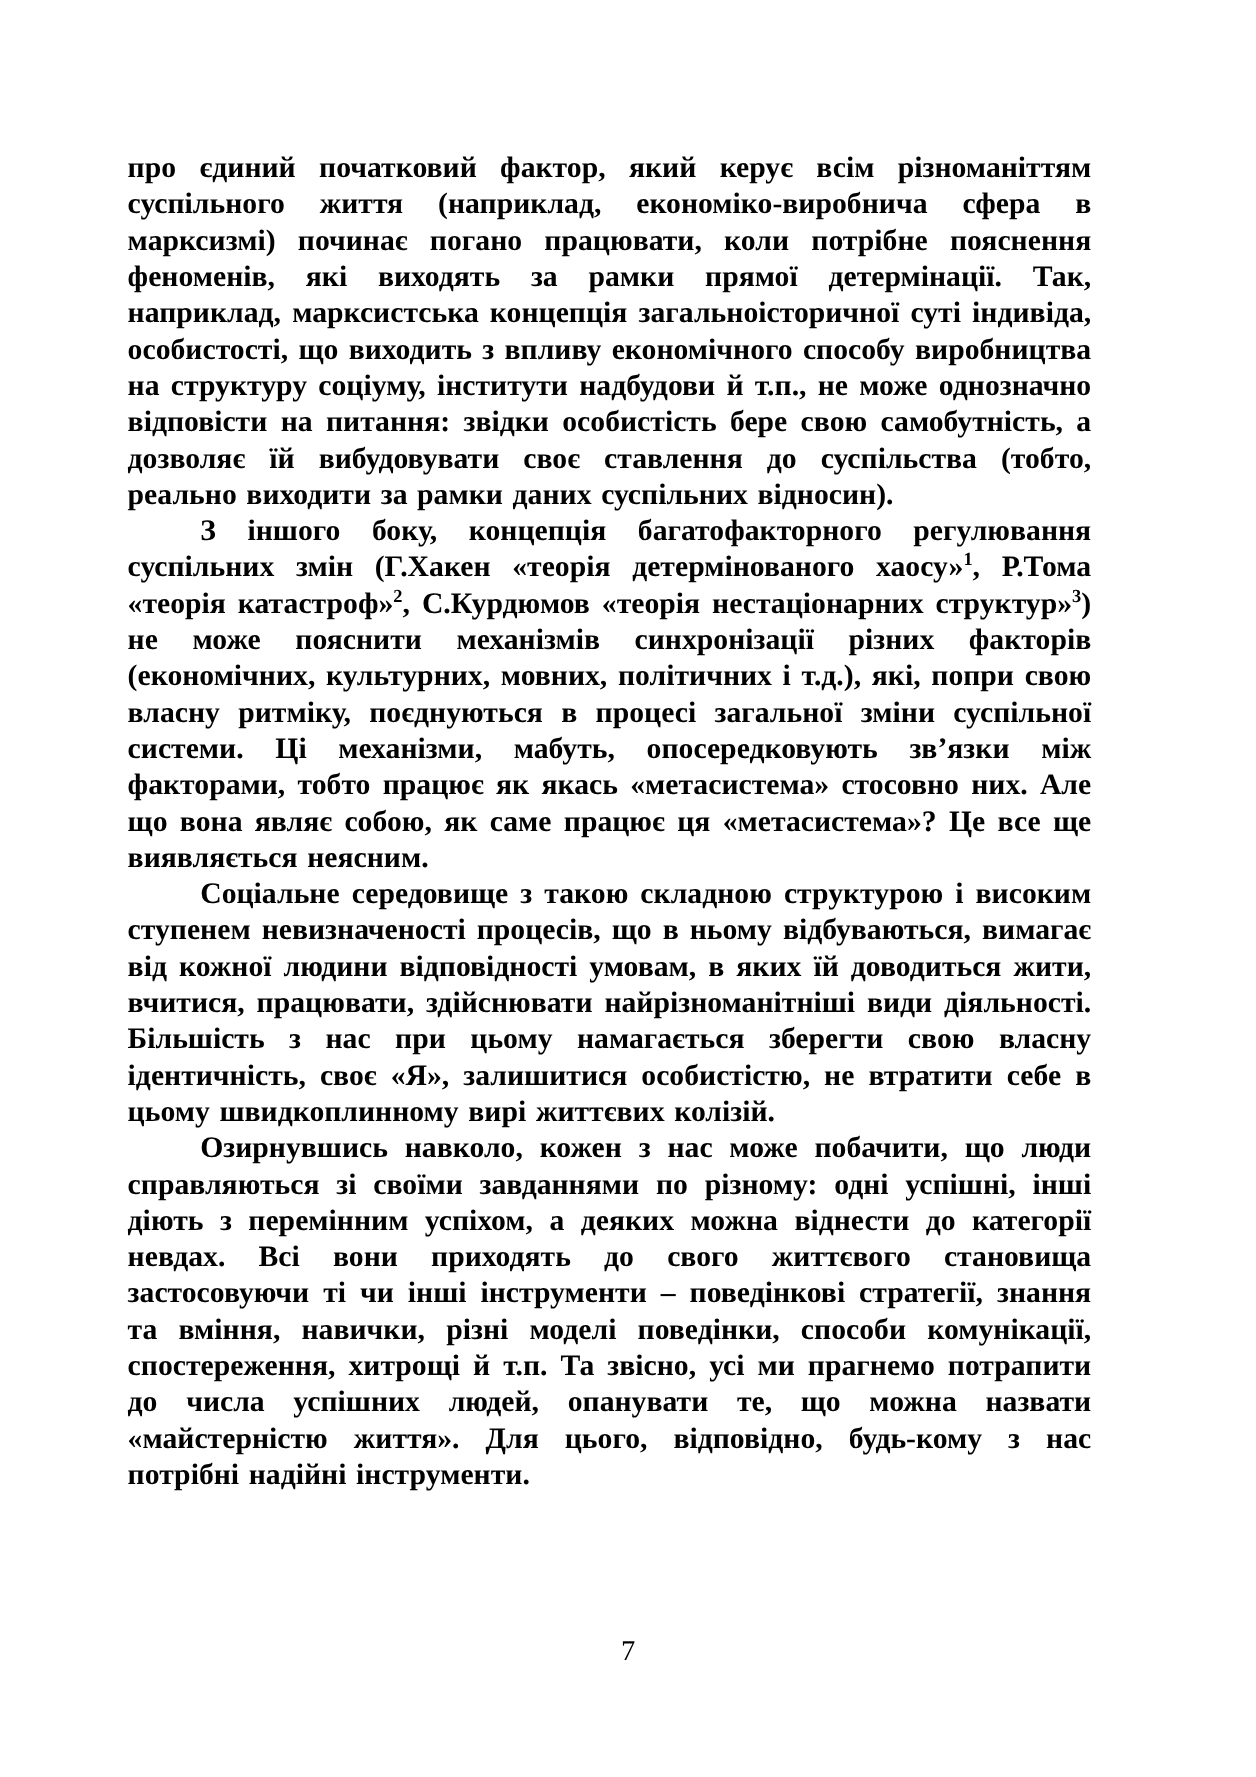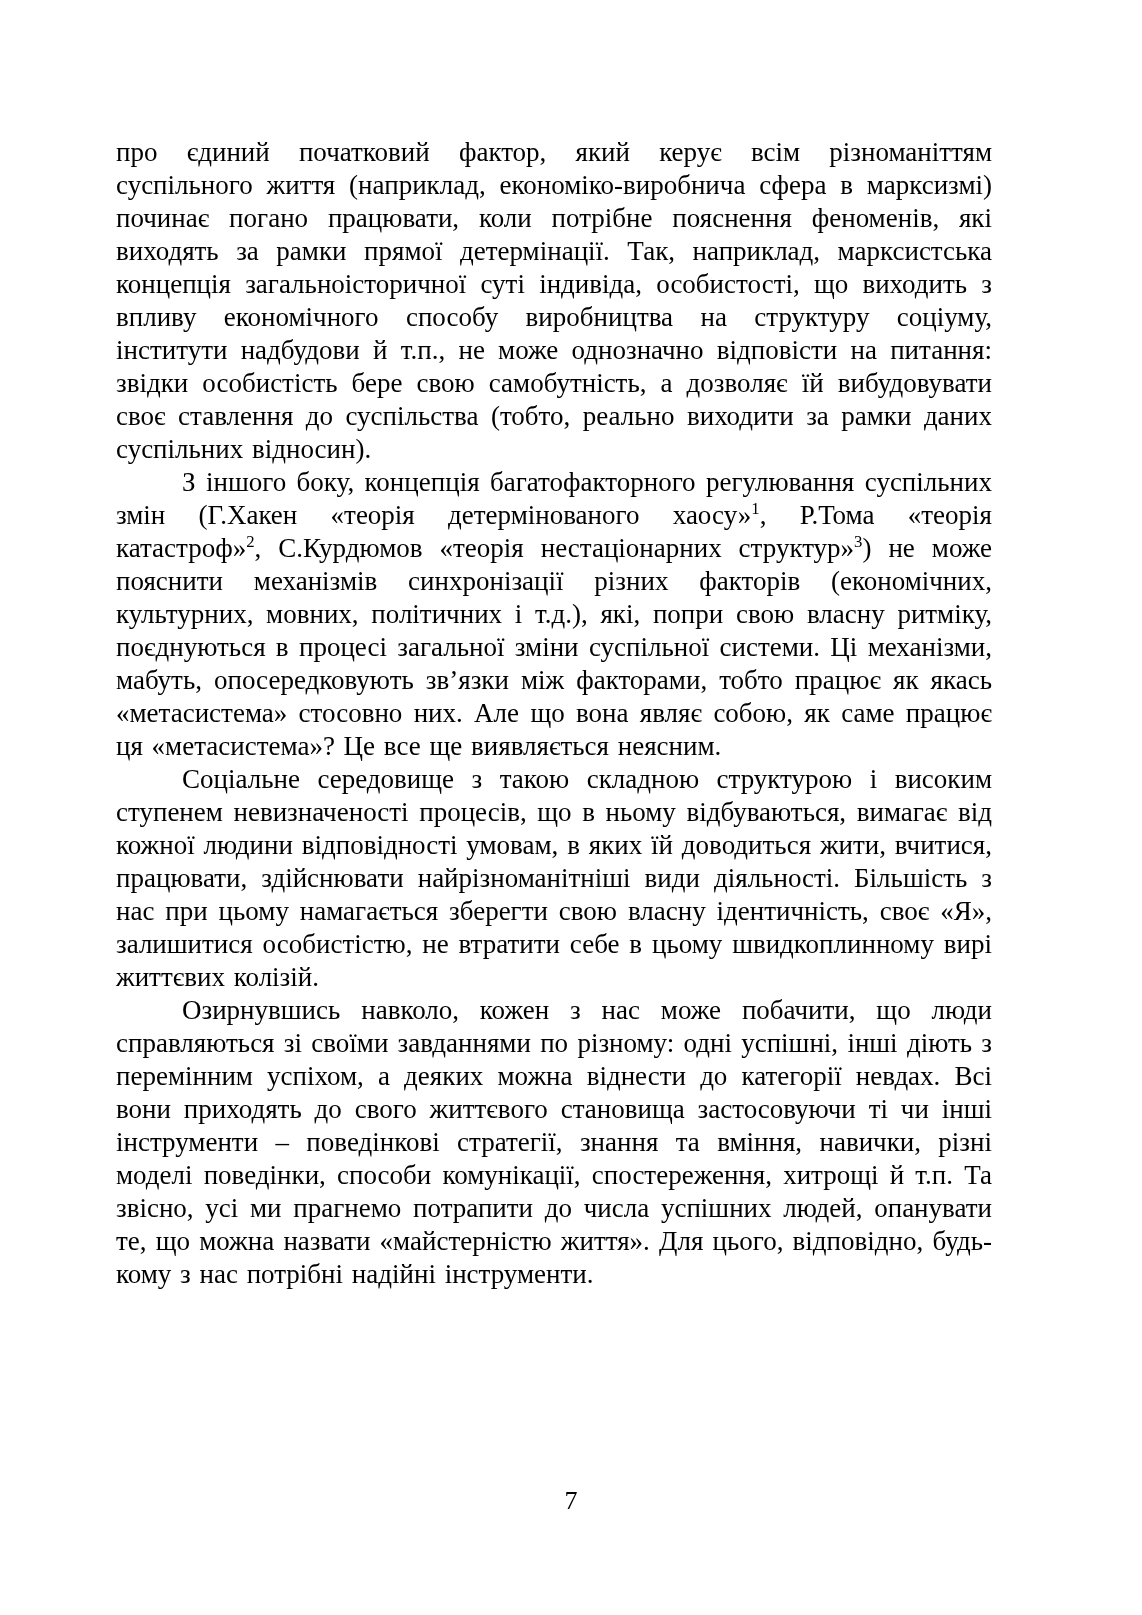--- a/index.html
+++ b/index.html
@@ -23,20 +23,21 @@
     top: 136px;
     width: 876px;
     text-align: justify;
     font-size: 27px;
     line-height: 33px;
     word-spacing: 2px;
   }
   .text-block p {
     margin: 0;
     padding: 0;
+    font-weight: bold;
   }
   .text-block p.indent {
     text-indent: 66px;
   }
   .text-block sup {
     font-size: 0.62em;
     line-height: 0;
     vertical-align: super;
   }
   .page-number {

